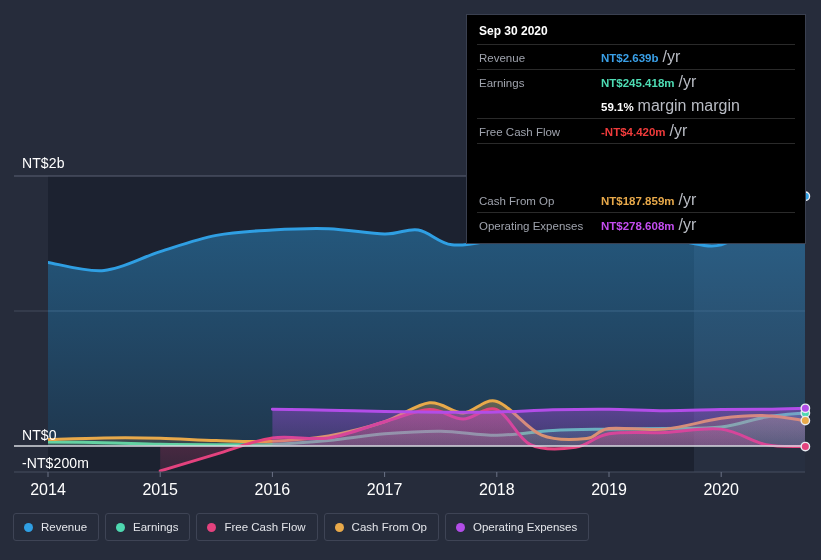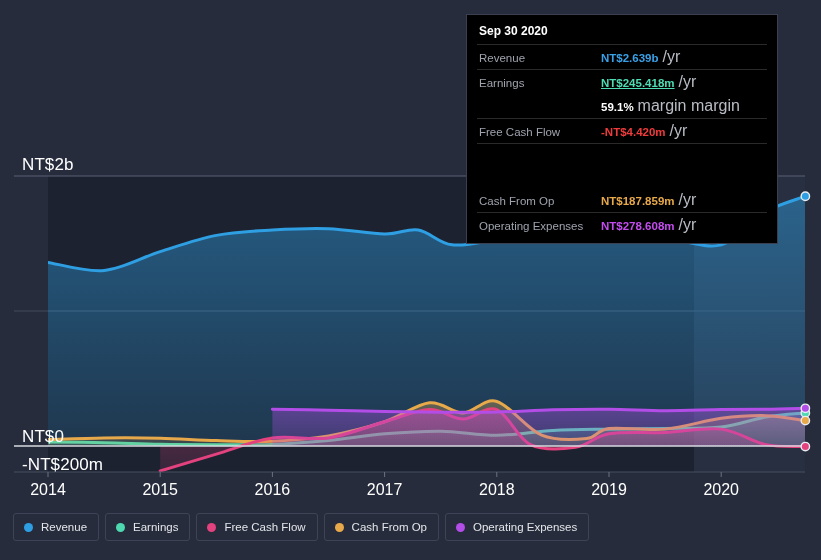--- a/index.html
+++ b/index.html
@@ -12,21 +12,21 @@
   #root { position: relative; width: 821px; height: 560px; background: #262c3b; }
 
   
   #chart-area { position: absolute; left: 0; top: 0; width: 821px; height: 500px; }
   #chart-svg  { position: absolute; left: 0; top: 0; }
 
   
   .axis-label {
     position: absolute;
     color: #ffffff;
-    font-size: 17px;
+    font-size: 14px;
     letter-spacing: .1px;
     white-space: nowrap;
   }
   .y-label { left: 22px; }
   #y-top    { top: 155px; }
   #y-zero   { top: 427px; }
   #y-neg    { top: 455px; }
 
   .x-label {
     position: absolute;
@@ -34,21 +34,21 @@
     color: #ffffff;
     font-size: 16px;
     transform: translateX(-50%);
     white-space: nowrap;
   }
 
   
   #tooltip {
     position: absolute;
     left: 466px; top: 14px;
-    width: 312px;
+    width: 340px;
     background: #000000;
     border: 1px solid #3a4050;
     padding: 8px 10px 6px 10px;
     font-size: 11.5px;
     color: #d8dbe3;
   }
   #tooltip .tt-title {
     color: #ffffff; font-weight: bold; font-size: 12px;
     padding: 1px 0 6px 2px;
   }
@@ -188,21 +188,21 @@
   <div id="tooltip">
     <div class="tt-title">Sep 30 2020</div>
     <div id="tooltip-rows">
         <div class="tt-row">
           <div class="tt-key">Revenue</div>
           <div class="tt-val" style="color: rgb(58, 160, 232);">NT$2.639b</div>
           <span class="tt-unit">/yr</span>
         </div>
         <div class="tt-row">
           <div class="tt-key">Earnings</div>
-          <div class="tt-val" style="color: rgb(78, 220, 180); text-decoration: underline;">NT$245.418m</div>
+          <div class="tt-val" style="color: rgb(78, 220, 180);">NT$245.418m</div>
           <span class="tt-unit">/yr</span>
         </div>
         <div class="tt-row no-rule">
           <div class="tt-key"></div>
           <div class="tt-val" style="color: rgb(255, 255, 255);">59.1%</div>
           <span class="tt-unit">margin margin</span>
         </div>
         <div class="tt-row">
           <div class="tt-key">Free Cash Flow</div>
           <div class="tt-val" style="color: rgb(239, 59, 59);">-NT$4.420m</div>

